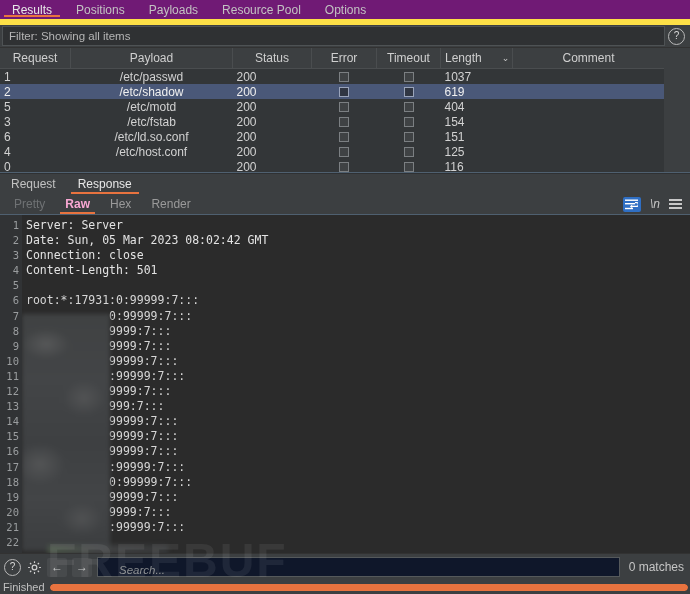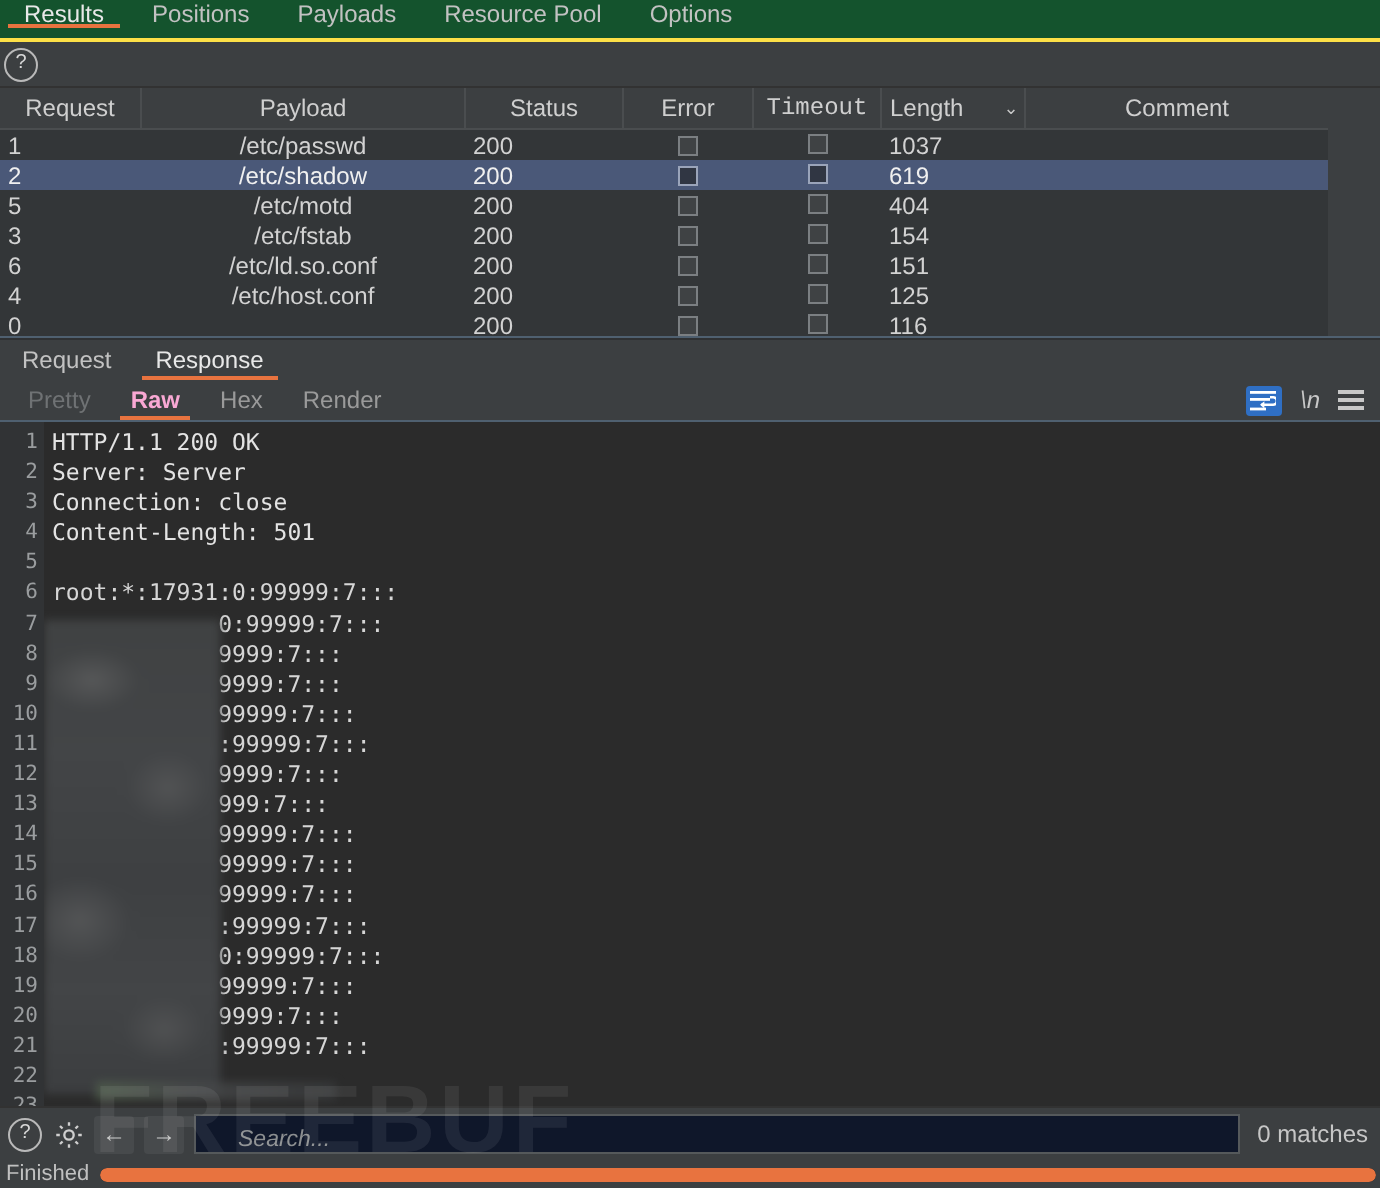--- a/index.html
+++ b/index.html
@@ -18,25 +18,25 @@
   .app {
     width: 690px; height: 594px;
     display: flex; flex-direction: column;
     background: #3c3f41;
     position: relative;
   }
 
   
   .tabbar {
     height: 19px;
-    background: #14532d;
+    background: #701a75;
     display: flex;
-    align-items: flex-start;
-    flex: 0 0 auto;
-    border-bottom: 2px solid #fde047;
+    align-items: center;
+    flex: 0 0 auto;
+    border-bottom: 6px solid #fde047;
     position: relative;
   }
   .tab {
     padding: 0 12px;
     display: flex; align-items: center;
     font-size: 12px;
     color: #c2c2c2;
     position: relative;
     cursor: default;
   }
@@ -117,21 +117,21 @@
     color: #d2d2d2;
     white-space: nowrap;
     overflow: hidden;
     background: #333638;
   }
   tbody tr.sel td { background: #4a5878; color: #f0f0f0; }
   .c-req   { width: 62px;  text-align: left; padding-left: 3px; }
   .c-pay   { width: 153px; text-align: center; padding-left: 20px; }
   .c-stat  { width: 70px;  text-align: left; padding-left: 4px;}
   .c-err   { width: 56px;  text-align: center; }
-  .c-time  { width: 55px;  text-align: center; font-family: Liberation Mono, monospace; }
+  .c-time  { width: 55px;  text-align: center; }
   .c-len   { width: 63px;  text-align: left; padding-left: 4px;}
   .c-comm  { width: 143px; }
   .hdr-sort { display:inline-flex; align-items:center; gap:20px; }
   .chev { font-size: 9px; color:#c9c9c9; }
   .cbox {
     display: inline-block;
     width: 8px; height: 8px;
     border: 1px solid #7b7f82;
     background: #3f4244;
     vertical-align: middle;
@@ -340,20 +340,23 @@
       </div>
     <div class="tab">
         <span>Resource Pool</span>
       </div>
     <div class="tab">
         <span>Options</span>
       </div>
   </div>
 
   <div class="filterbar">
+    <div class="filterfield">
+      <span>Filter: Showing all items</span>
+    </div>
     <div class="circ-icon">?</div>
   </div>
 
   <div class="tablewrap">
     <table class="results">
       <thead>
         <tr>
           <th class="c-req"><span>Request</span></th>
           <th class="c-pay"><span>Payload</span></th>
           <th class="c-stat"><span>Status</span></th>
@@ -500,22 +503,22 @@
       <div>16</div>
       <div>17</div>
       <div>18</div>
       <div>19</div>
       <div>20</div>
       <div>21</div>
       <div>22</div>
       <div>23</div>
     </div>
     <div class="code">
-      <div class="ln hdr">HTTP/1.1 200 OK</div>
       <div class="ln hdr">Server: Server</div>
+      <div class="ln hdr">Date: Sun, 05 Mar 2023 08:02:42 GMT</div>
       <div class="ln hdr">Connection: close</div>
       <div class="ln hdr">Content-Length: 501</div>
       <div class="ln"></div>
       <div class="ln">root:*:17931:0:99999:7:::</div>
       <div class="ln">            0:99999:7:::</div>
       <div class="ln">            9999:7:::</div>
       <div class="ln">            9999:7:::</div>
       <div class="ln">            99999:7:::</div>
       <div class="ln">            :99999:7:::</div>
       <div class="ln">            9999:7:::</div>

